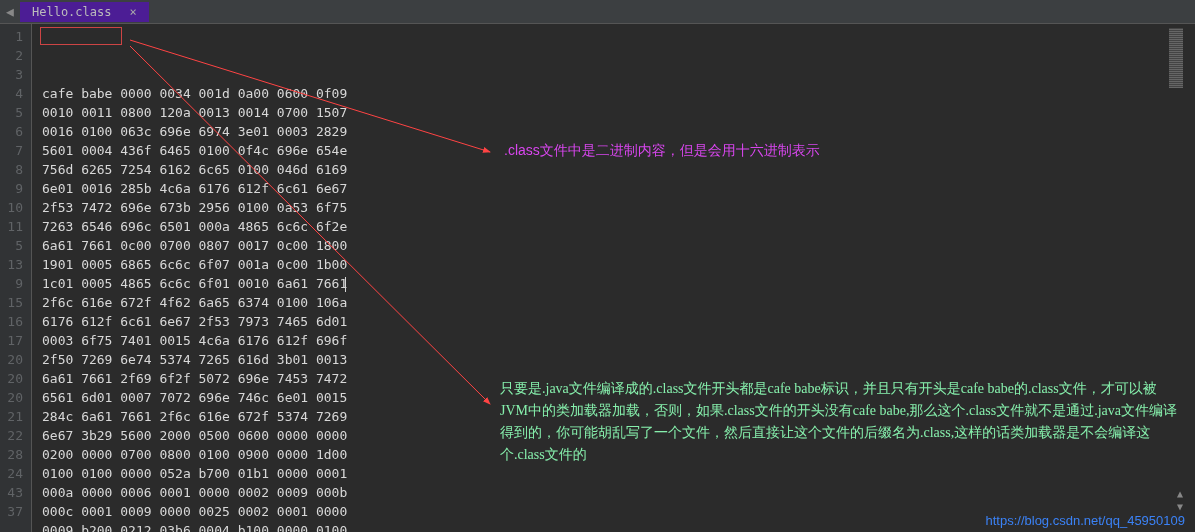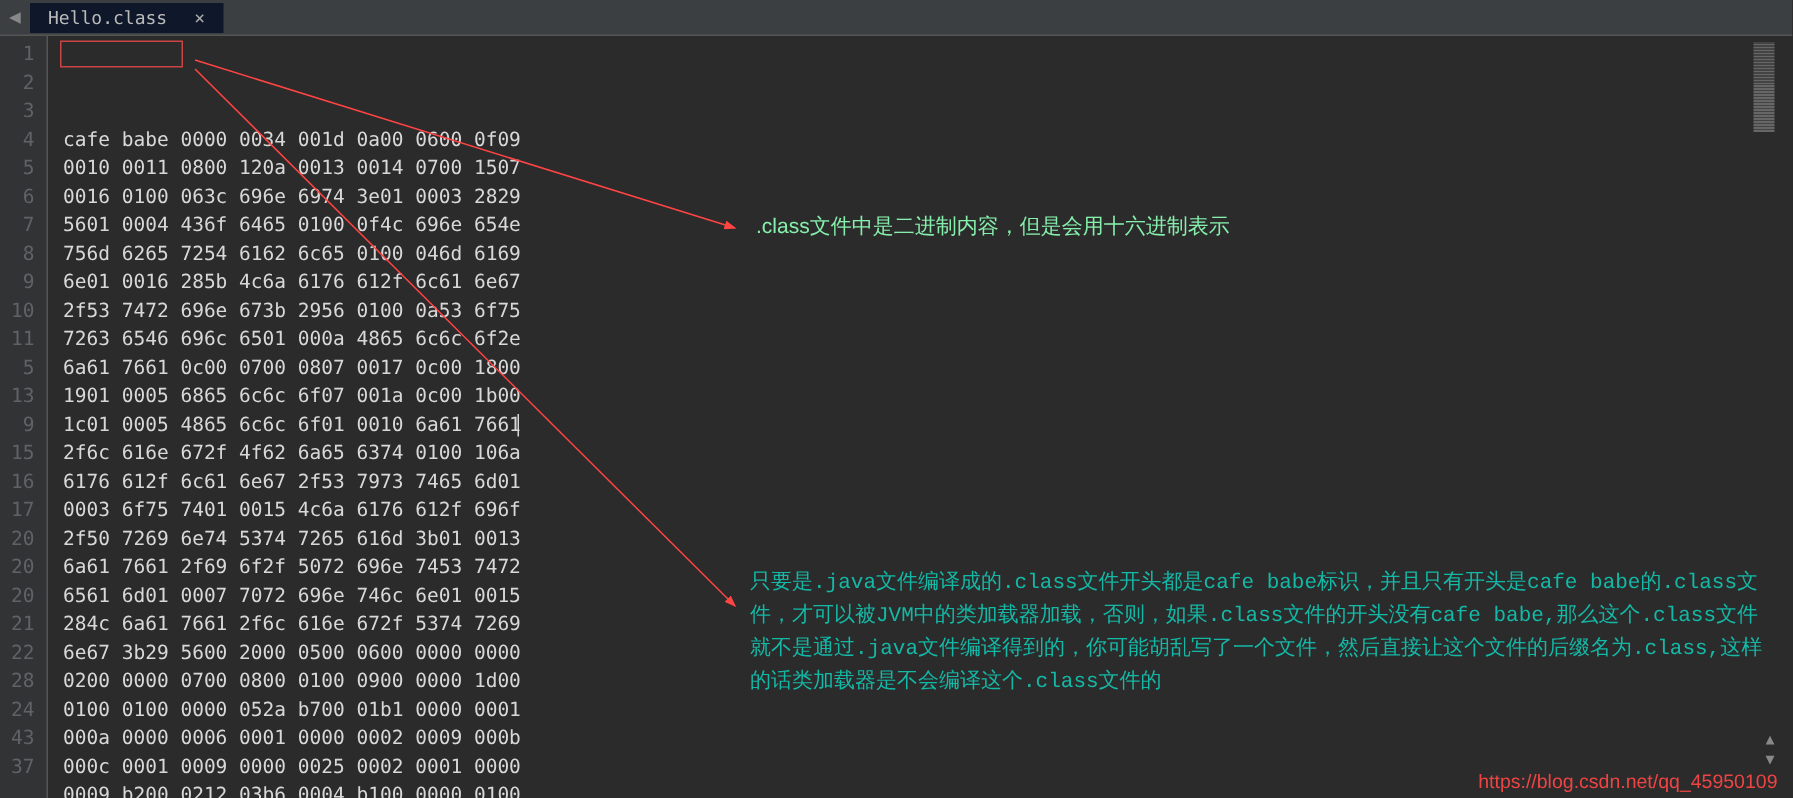--- a/index.html
+++ b/index.html
@@ -20,21 +20,21 @@
       align-items: center;
       border-bottom: 1px solid #555;
     }
     .tab-prev {
       width: 20px;
       text-align: center;
       color: #888;
       cursor: pointer;
     }
     .tab {
-      background: #0f172a;
+      background: #4c1d95;
       padding: 3px 12px;
       display: flex;
       align-items: center;
       gap: 18px;
       color: #bbb;
       font-size: 12px;
     }
     .tab-close {
       color: #aaa;
       cursor: pointer;
@@ -67,39 +67,39 @@
       top: 3px;
       width: 82px;
       height: 18px;
       border: 1px solid #cc4444;
       pointer-events: none;
     }
     .annotation1 {
       position: absolute;
       left: 504px;
       top: 142px;
-      color: #86efac;
+      color: #d946ef;
       font-family: "Microsoft YaHei", sans-serif;
       font-size: 14px;
     }
     .annotation2 {
       position: absolute;
       left: 500px;
       top: 378px;
-      color: #14b8a6;
-      font-family: Liberation Mono, monospace;
+      color: #86efac;
+      font-family: Liberation Serif, serif;
       font-size: 14px;
       line-height: 22px;
       width: 680px;
     }
     .watermark {
       position: absolute;
       right: 10px;
       bottom: 4px;
-      color: #ef4444;
+      color: #3b82f6;
       font-size: 13px;
       font-family: sans-serif;
     }
     .scroll-indicator {
       position: absolute;
       right: 12px;
       top: 28px;
       width: 14px;
       height: 60px;
       background: repeating-linear-gradient(0deg, #666 0px, #666 1px, #444 1px, #444 2px);

